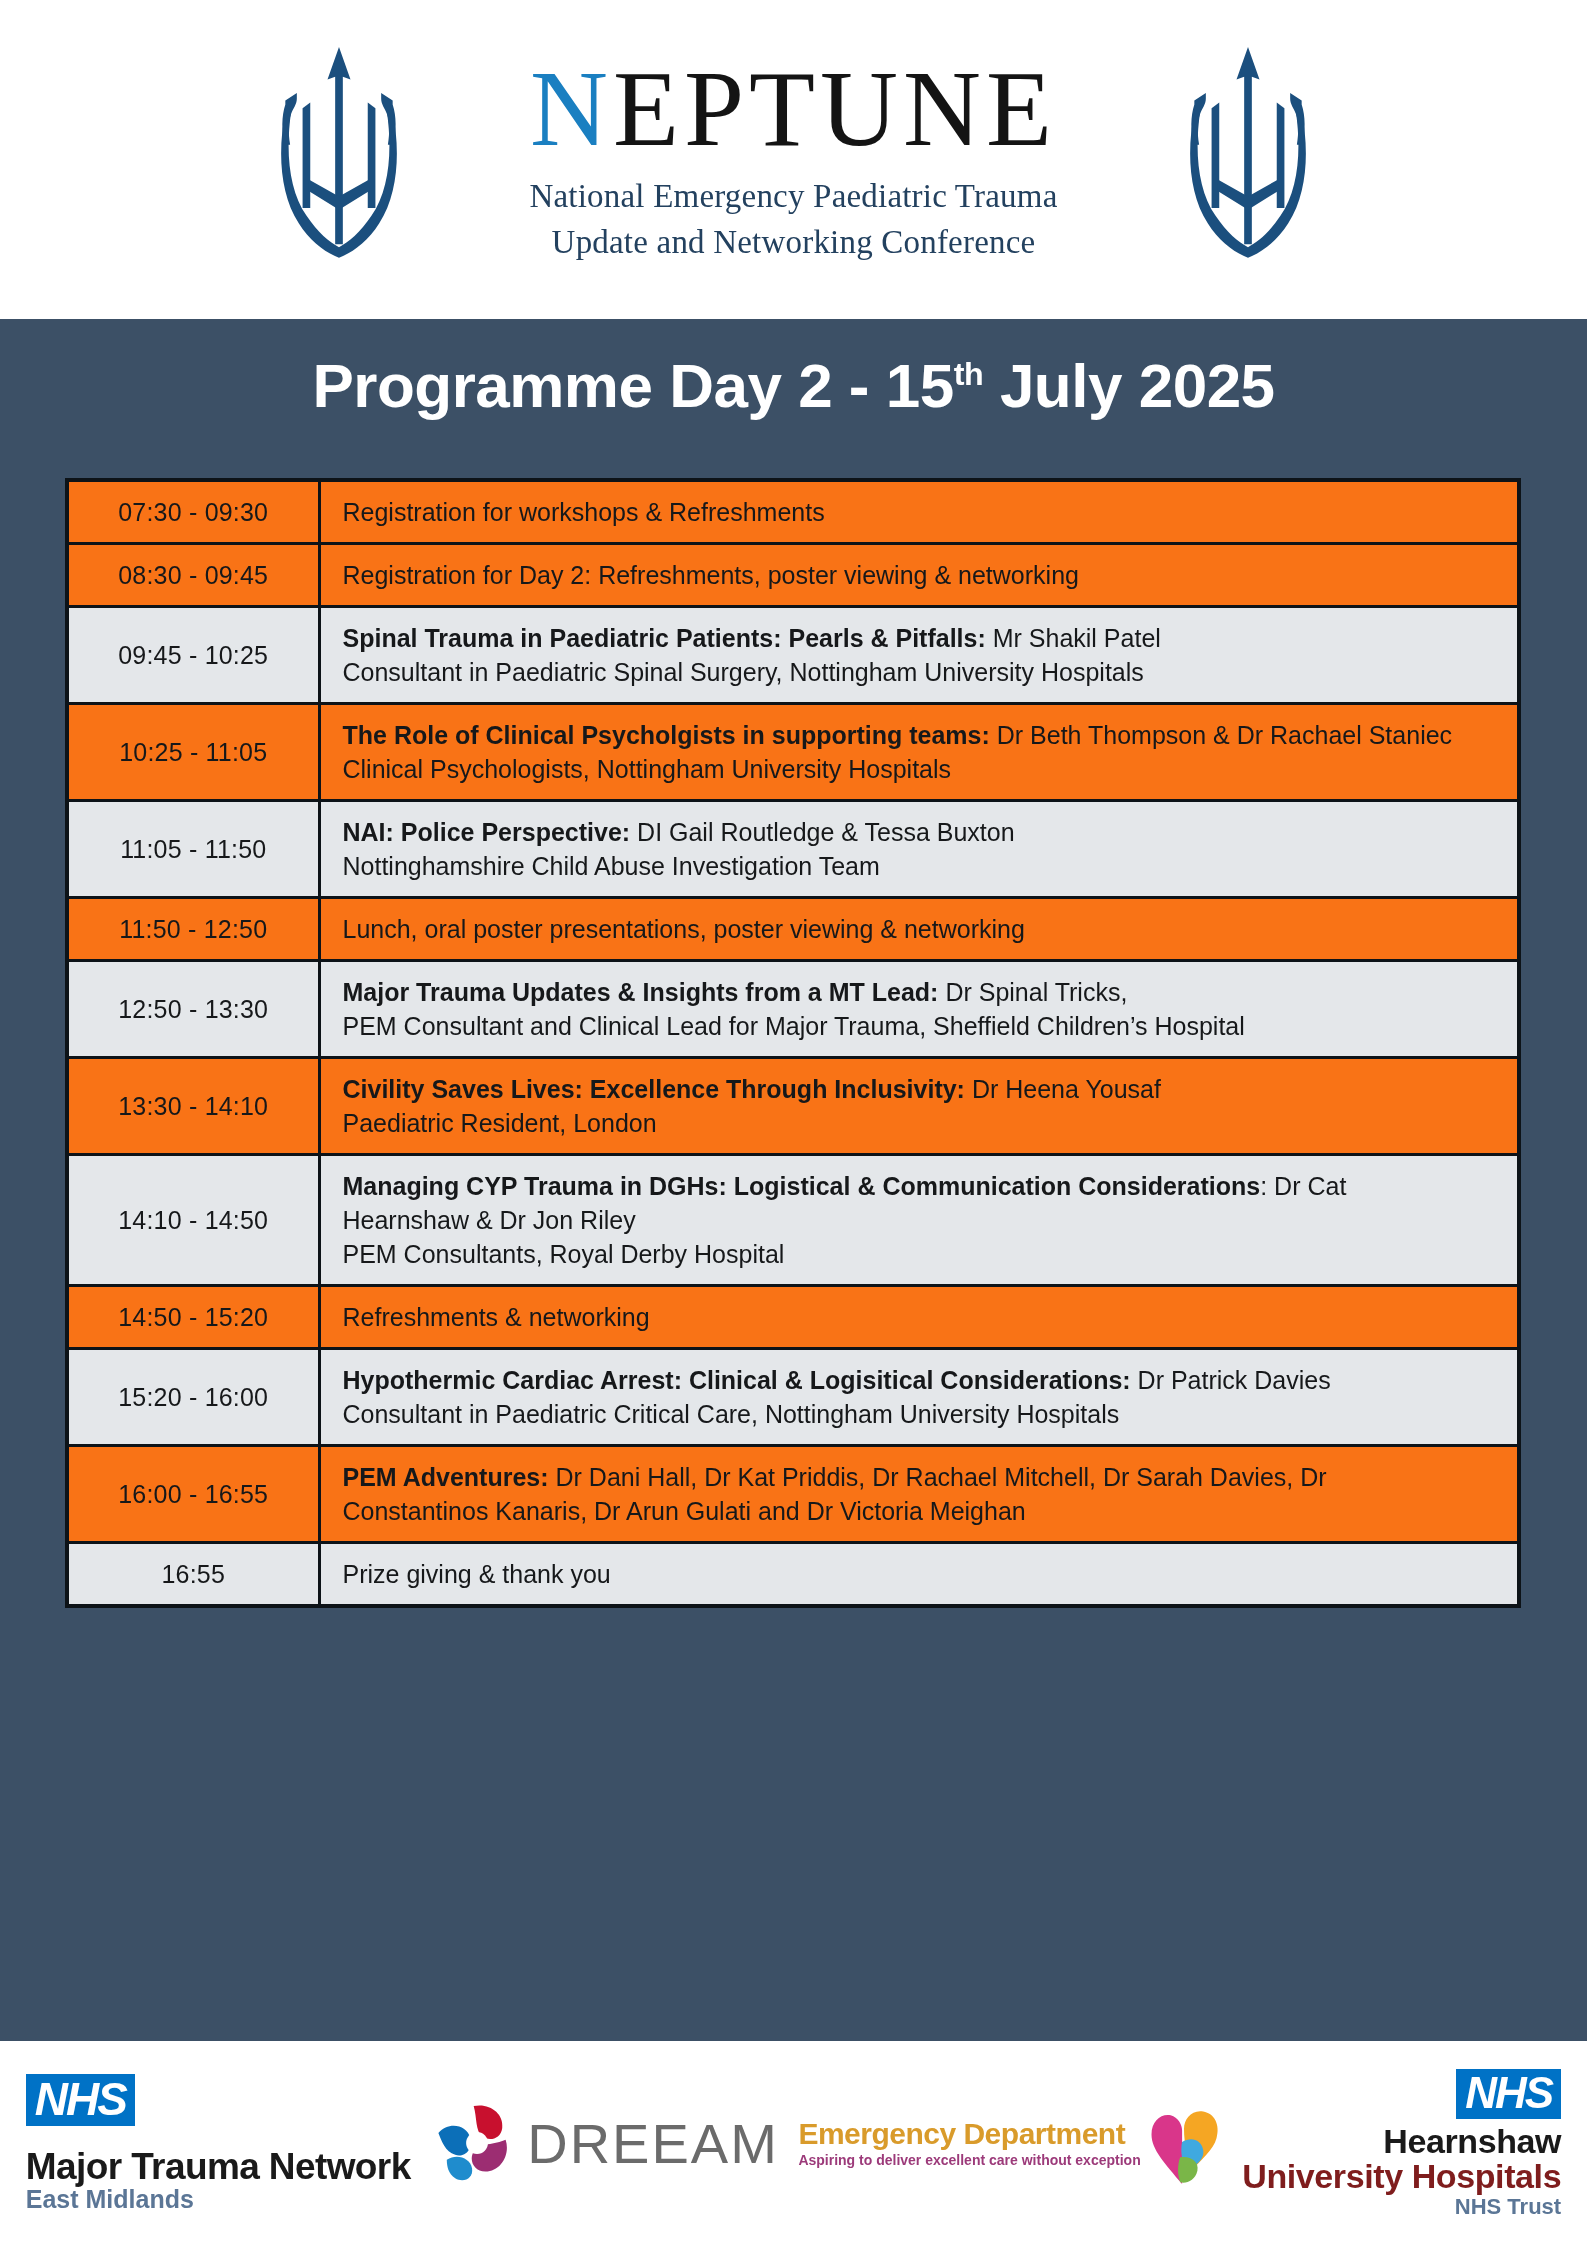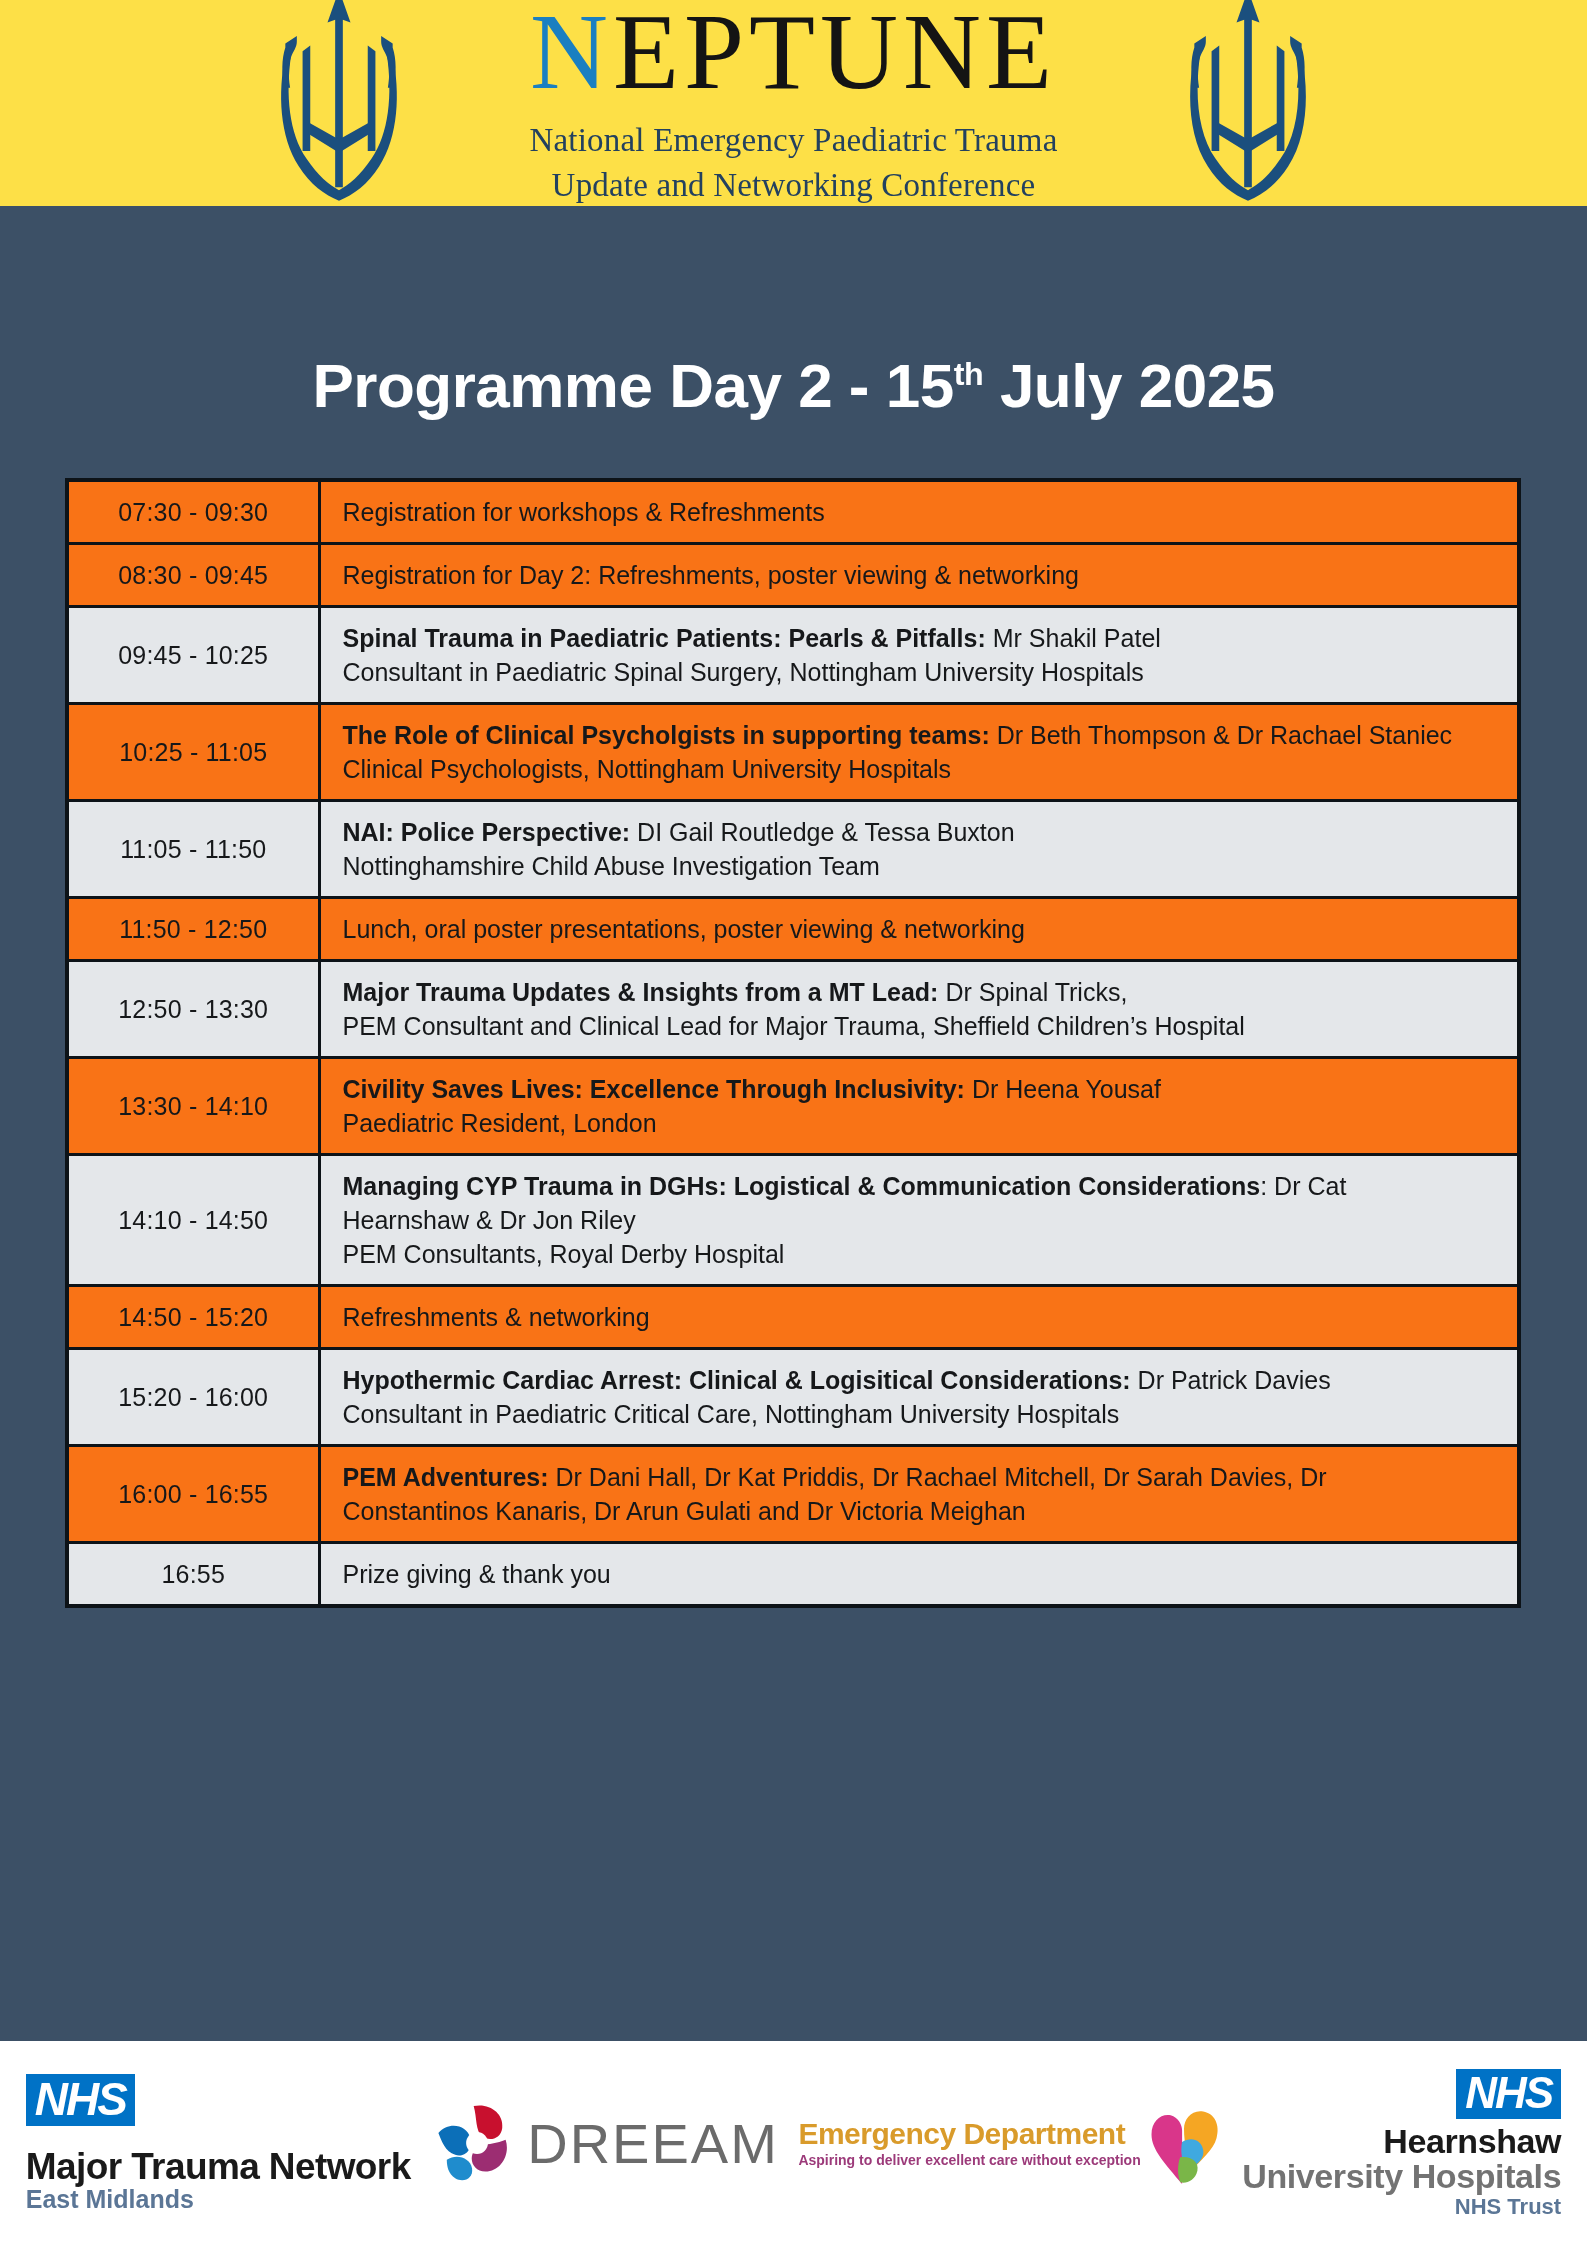--- a/index.html
+++ b/index.html
@@ -16,22 +16,22 @@
     width: 1587px;
     height: 2245px;
     background: #3c5066;
   }
 
   
   .header-band {
     position: absolute;
     left: 0; top: 0;
     width: 1587px;
-    height: 206px;
-    background: #fde047;
+    height: 319px;
+    background: #ffffff;
     display: flex;
     align-items: center;
     justify-content: center;
   }
   .header-inner {
     display: flex;
     align-items: center;
     justify-content: center;
     gap: 90px;
     width: 100%;
@@ -164,21 +164,21 @@
     font-size: 30px; font-weight: bold; color: #d99b2b; letter-spacing: -0.5px;
   }
   .emdept-l2 { font-size: 14px; font-weight: bold; color: #9c3a7a; margin-top: 4px; }
   .emdept-mark { width: 78px; height: 86px; }
   .emdept-mark svg { display: block; width: 100%; height: 100%; }
 
   
   .nuh { text-align: right; line-height: 1; }
   .nuh .nhs-box { font-size: 44px; padding: 2px 9px 4px 9px; }
   .nuh-l1 { font-size: 34px; font-weight: bold; color: #1a1a1a; margin-top: 5px; letter-spacing: -0.4px; }
-  .nuh-l2 { font-size: 34px; font-weight: bold; color: #737373; margin-top: 1px; letter-spacing: -0.4px; }
+  .nuh-l2 { font-size: 34px; font-weight: bold; color: #7f1d1d; margin-top: 1px; letter-spacing: -0.4px; }
   .nuh-l3 { font-size: 22px; font-weight: bold; color: #5b7696; margin-top: 3px; }
 </style>
 </head>
 <body>
 
 <div class="page">
 
   <div class="header-band">
     <div class="header-inner">
 

